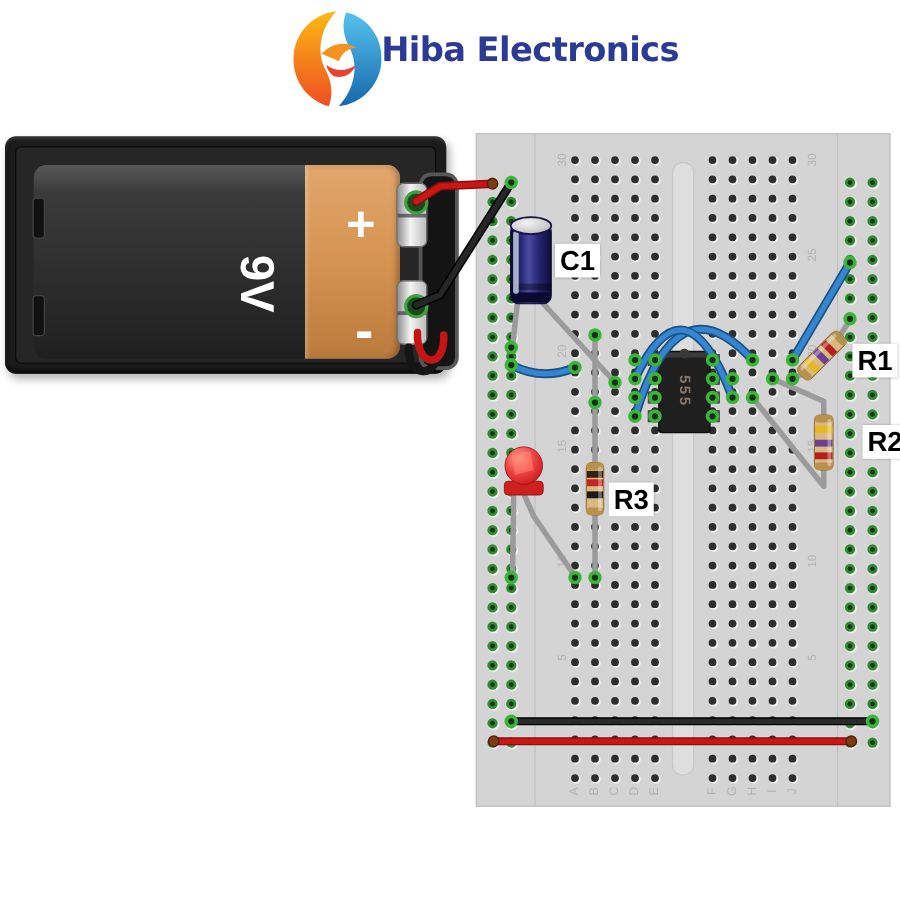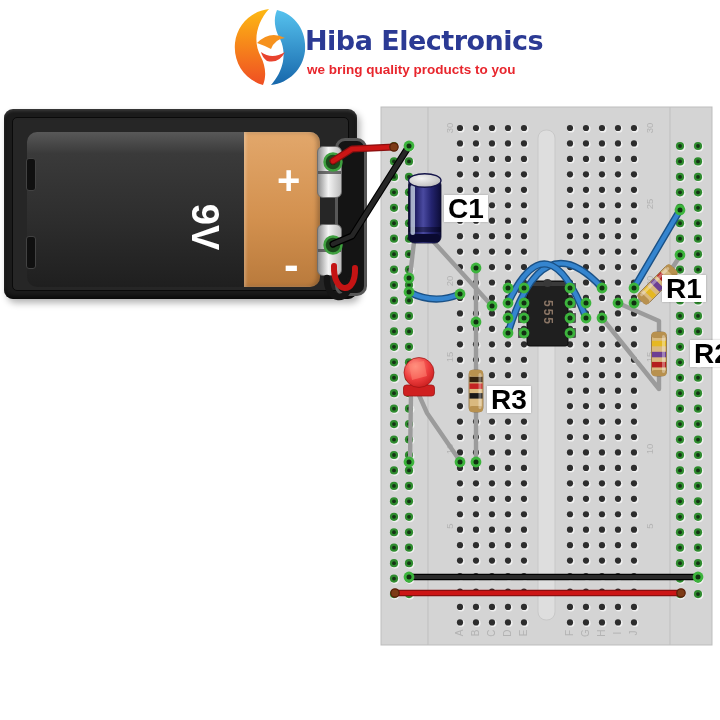--- a/index.html
+++ b/index.html
@@ -29,23 +29,23 @@
   #minus{position:absolute;left:257px;top:108px;color:#fff;font-size:44px;font-weight:700;}
   #term-frame{position:absolute;left:322px;top:20px;width:26px;height:152px;border:3px solid #575757;
       background:#141414;border-radius:10px;}
   .term{position:absolute;left:304px;width:23px;height:50px;border:1px solid #6f6f6f;border-radius:6px;
       background:linear-gradient(90deg,#8f8f8f,#f4f4f4 45%,#bdbdbd);}
   .term:after{content:"";position:absolute;left:0;right:0;top:47%;height:3px;background:rgba(70,70,70,.75);}
   #term-top{top:28px;} #term-bot{top:106px;}
   
   #scene{position:absolute;left:0;top:0;z-index:5;pointer-events:none;}
   
-  .clabel{position:absolute;background:#fff;color:#000;font-weight:700;font-size:28px;
+  .clabel{position:absolute;background:#fff;color:#000;font-weight:700;font-size:22px;
           padding:0 4px;line-height:27px;z-index:10;box-shadow:0 0 2px rgba(0,0,0,.25);}
-  #lab-c1{left:444px;top:195px;} #lab-r1{left:662px;top:275px;}
+  #lab-c1{left:444px;top:195px;} #lab-r1{left:682px;top:275px;}
   #lab-r2{left:690px;top:340px;} #lab-r3{left:487px;top:386px;}
 </style>
 </head>
 <body>
 
 <div id="stage">
 
   <svg id="logo-swirl" viewBox="0 0 76 78">
     <defs>
       <linearGradient id="go" x1="0" y1="0" x2="0" y2="1">
@@ -56,21 +56,20 @@
         <stop offset="0" stop-color="#56c2ee"></stop>
           <stop offset="1" stop-color="#1767ab"></stop>
       </linearGradient>
     </defs>
     <path fill="url(#gb)" d="M45,2 C63,6 75,23 73,43 C71,61 57,75 39,77 C51,64 56,45 47,29 C43,21 41,11 45,2 Z"></path>
     <path fill="url(#go)" d="M31,77 C13,72 1,55 3,35 C5,17 19,3 37,1 C25,14 20,33 29,49 C33,57 35,67 31,77 Z"></path>
     <path fill="#f6921e" d="M25,35 Q38,22 53,30 Q43,31 39,41 Q31,37 25,35 Z"></path>
     <path fill="#e8432e" d="M29,44 Q40,52 53,44 Q47,56 35,53 Q30,49 29,44 Z"></path>
   </svg>
   <div id="brand" style="color: rgb(43, 58, 148);">Hiba Electronics</div>
-  <div id="tagline" style="color: rgb(232, 38, 45);">we bring quality products to you</div>
 
   <div id="holder">
     <div id="holder-inner">
       <div id="batt">
         <div id="batt-orange"></div>
         <div id="v9">9V</div>
         <div id="plus">+</div>
         <div id="minus">-</div>
       </div>
       <div id="slot-a" class="slot"></div>

